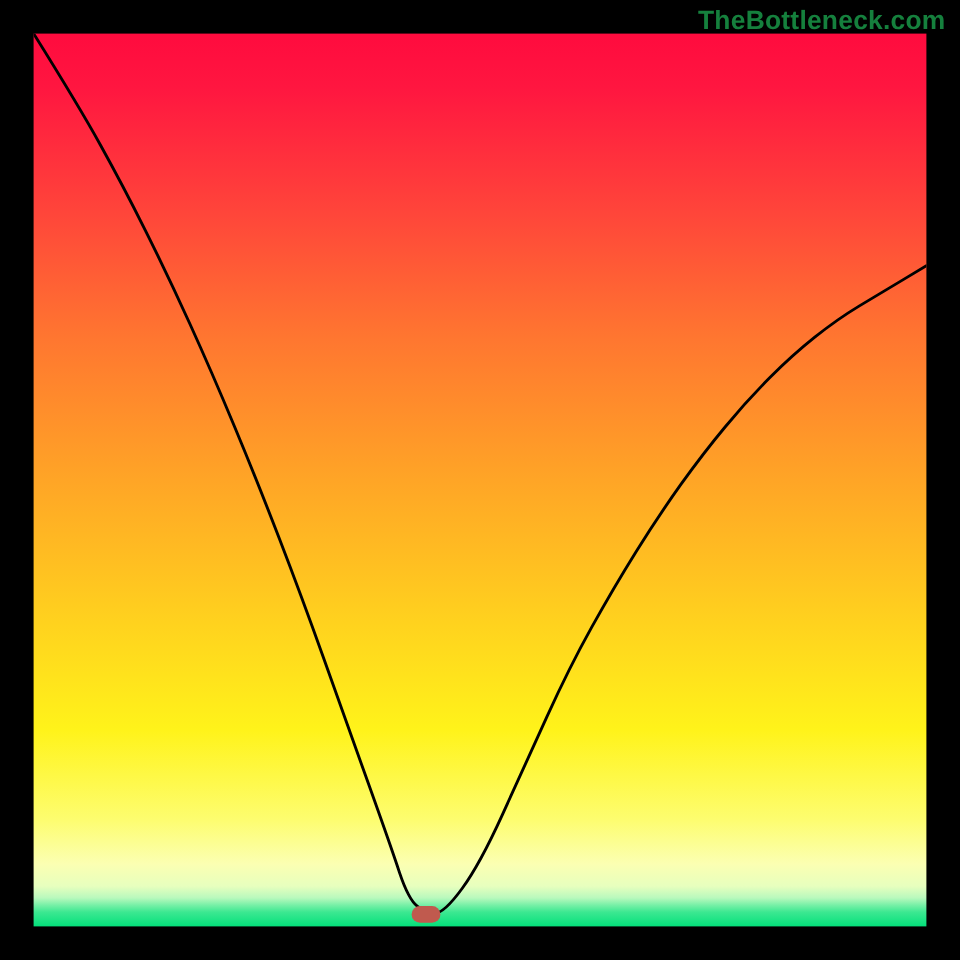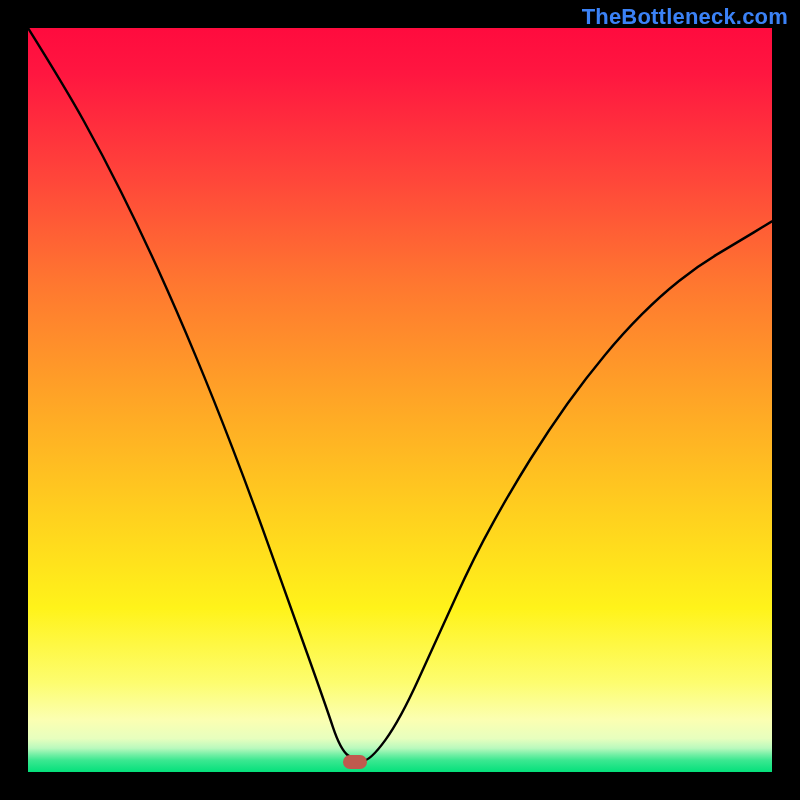--- a/index.html
+++ b/index.html
@@ -41,21 +41,21 @@
       #b9f9bd 96.8%,
       #78f0a7 97.6%,
       #3ce891 98.4%,
       #04e07b 100%
     );
   }
   .watermark {
     position: absolute;
     top: 4px;
     right: 12px;
-    color: #3b82f6;
+    color: #15803d;
     font-size: 22px;
     font-weight: 600;
     letter-spacing: 0.2px;
     user-select: none;
   }
   .marker {
     position: absolute;
     width: 24px;
     height: 14px;
     border-radius: 7px;

